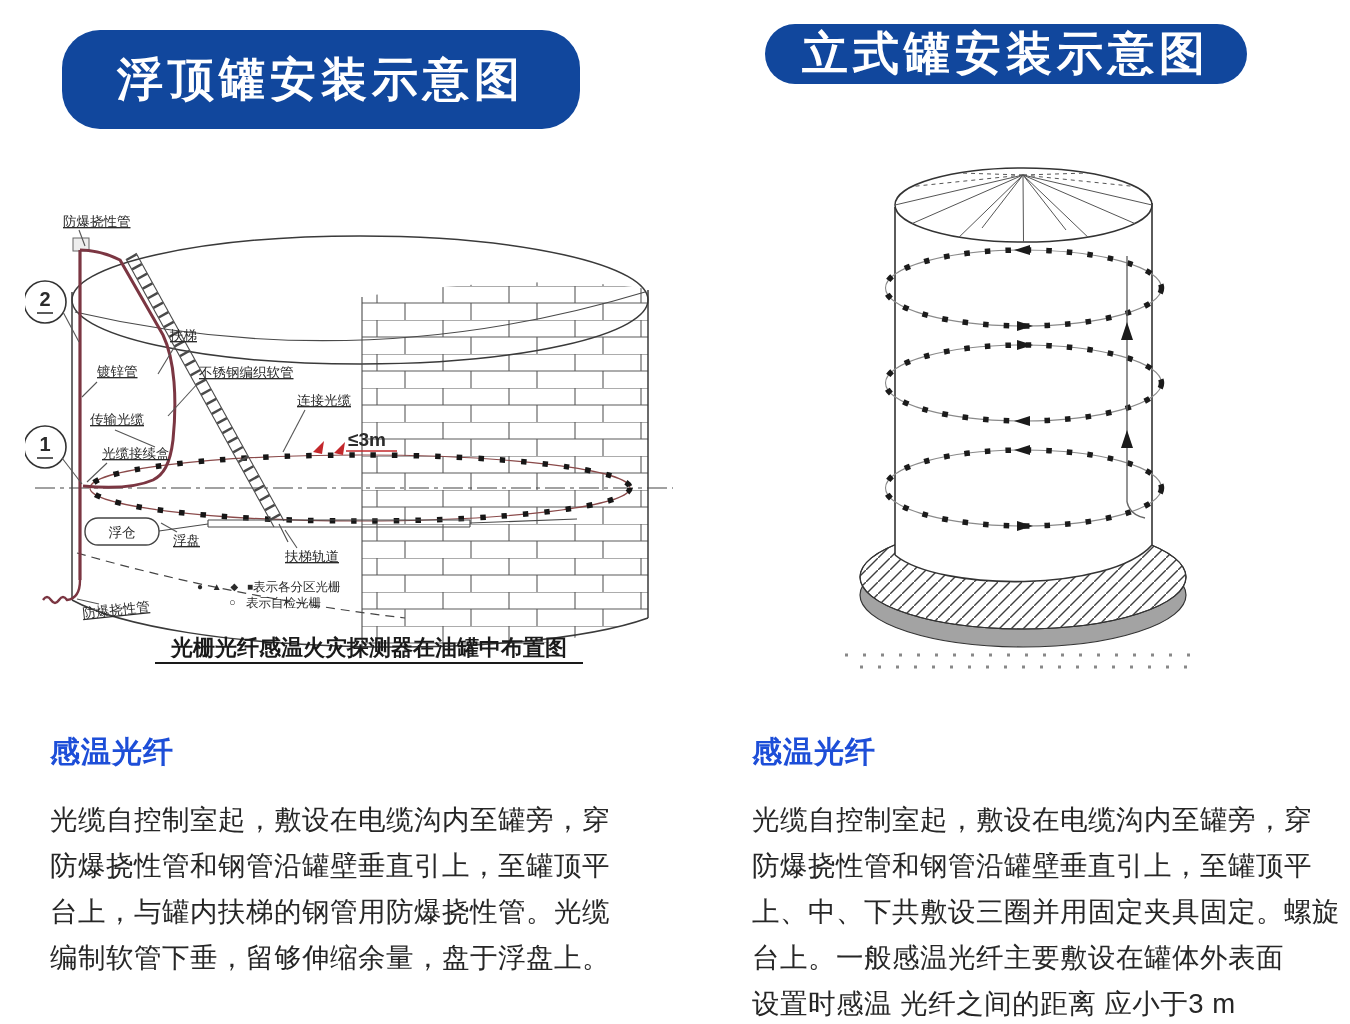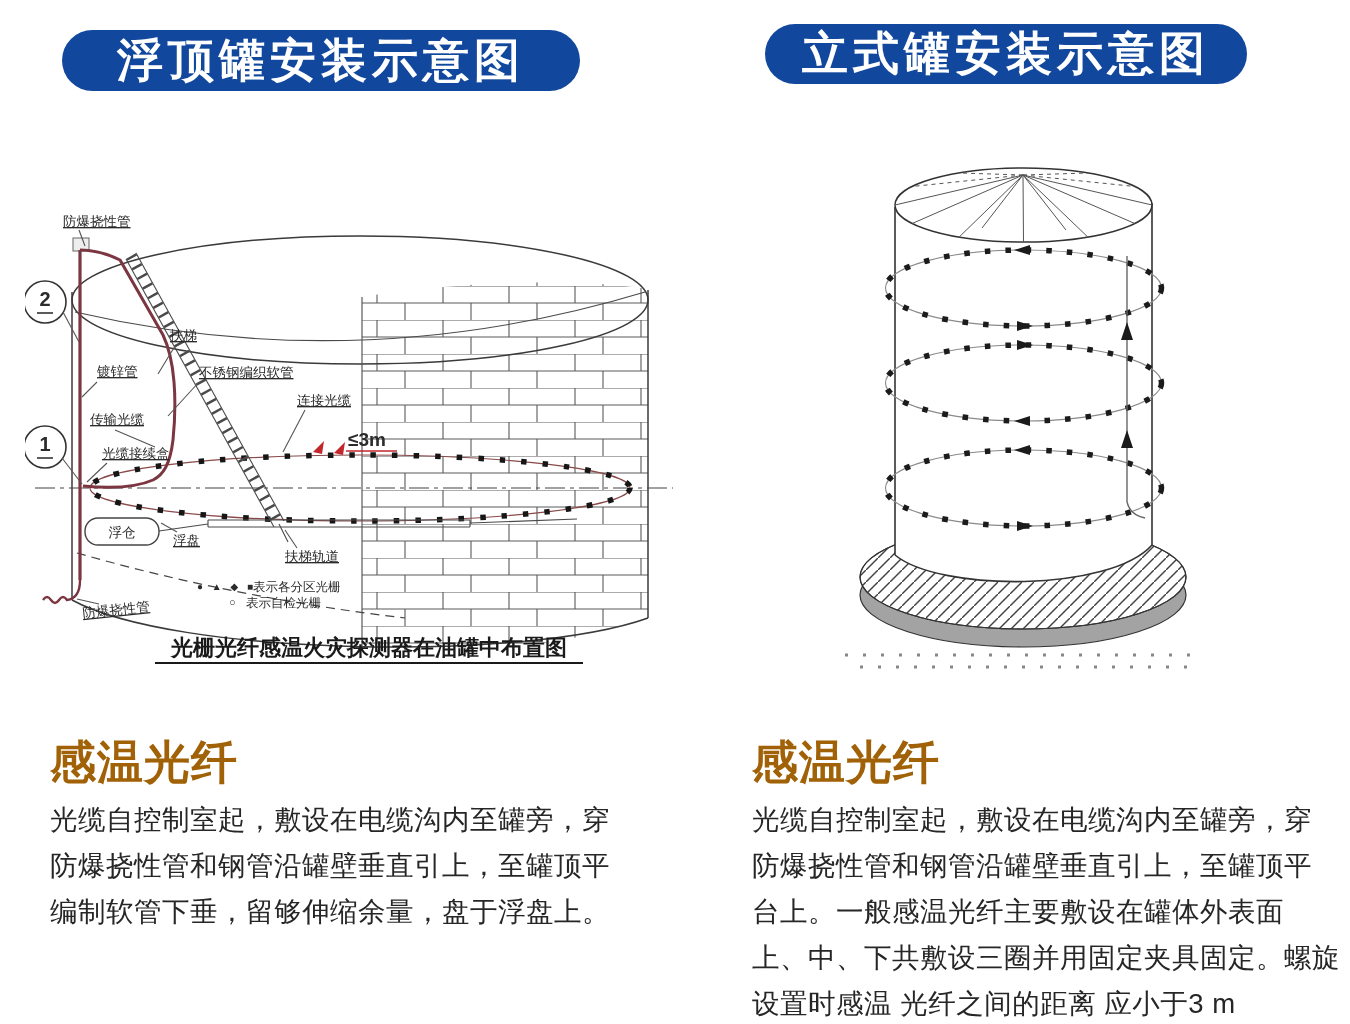--- a/index.html
+++ b/index.html
@@ -5,27 +5,27 @@
   html,body{margin:0;padding:0;}
   body{
     width:1350px;height:1024px;background:#ffffff;position:relative;
     font-family:"Liberation Sans", sans-serif;color:#222;overflow:hidden;
   }
   .pill{
     position:absolute;background:#11479d;color:#ffffff;
     display:flex;align-items:center;justify-content:center;
     font-weight:bold;font-size:46px;letter-spacing:5px;
   }
-  .pill-left{left:62px;top:30px;width:518px;height:61px;border-radius:38px;}
+  .pill-left{left:62px;top:30px;width:518px;height:99px;border-radius:38px;}
   .pill-right{left:765px;top:24px;width:482px;height:60px;border-radius:39px;}
   .diagram{position:absolute;}
   .diagram-left{left:25px;top:150px;}
   .diagram-right{left:830px;top:150px;}
   .sec-title{
-    position:absolute;font-size:46px;font-weight:bold;color:#a16207;letter-spacing:1px;
+    position:absolute;font-size:30px;font-weight:bold;color:#1d4ed8;letter-spacing:1px;
   }
   .sec-title-left{left:50px;top:732px;}
   .sec-title-right{left:752px;top:732px;}
   .sec-body{position:absolute;font-size:27.5px;color:#262626;letter-spacing:.5px;}
   .sec-body-left{left:50px;top:797px;}
   .sec-body-right{left:752px;top:797px;}
   .sec-body .bline{height:46px;line-height:46px;white-space:nowrap;}
   
   svg text{font-family:"Liberation Sans", sans-serif;fill:#2b2b2b;}
   .lbl{font-size:13.5px;text-decoration:underline;}
@@ -222,23 +222,24 @@
     <path d="M297,352 Q300,365 315,368" stroke="#666" stroke-width="1.4" fill="none"></path>
     <polygon points="291,190 297,172 303,190" fill="#1b1b1b"></polygon>
     <polygon points="291,298 297,280 303,298" fill="#1b1b1b"></polygon>
   </g>
 </svg>
 
 <div class="sec-title sec-title-left">感温光纤</div>
 <div class="sec-body sec-body-left">
   <div class="bline">光缆自控制室起，敷设在电缆沟内至罐旁，穿</div>
   <div class="bline">防爆挠性管和钢管沿罐壁垂直引上，至罐顶平</div>
+  <div class="bline">台上，与罐内扶梯的钢管用防爆挠性管。光缆</div>
   <div class="bline">编制软管下垂，留够伸缩余量，盘于浮盘上。</div>
 </div>
 
 <div class="sec-title sec-title-right">感温光纤</div>
 <div class="sec-body sec-body-right">
   <div class="bline">光缆自控制室起，敷设在电缆沟内至罐旁，穿</div>
   <div class="bline">防爆挠性管和钢管沿罐壁垂直引上，至罐顶平</div>
+  <div class="bline">上、中、下共敷设三圈并用固定夹具固定。螺旋</div>
   <div class="bline">台上。一般感温光纤主要敷设在罐体外表面</div>
-  <div class="bline">上、中、下共敷设三圈并用固定夹具固定。螺旋</div>
   <div class="bline">设置时感温 光纤之间的距离 应小于3 m</div>
 </div>
 
 </body></html>

